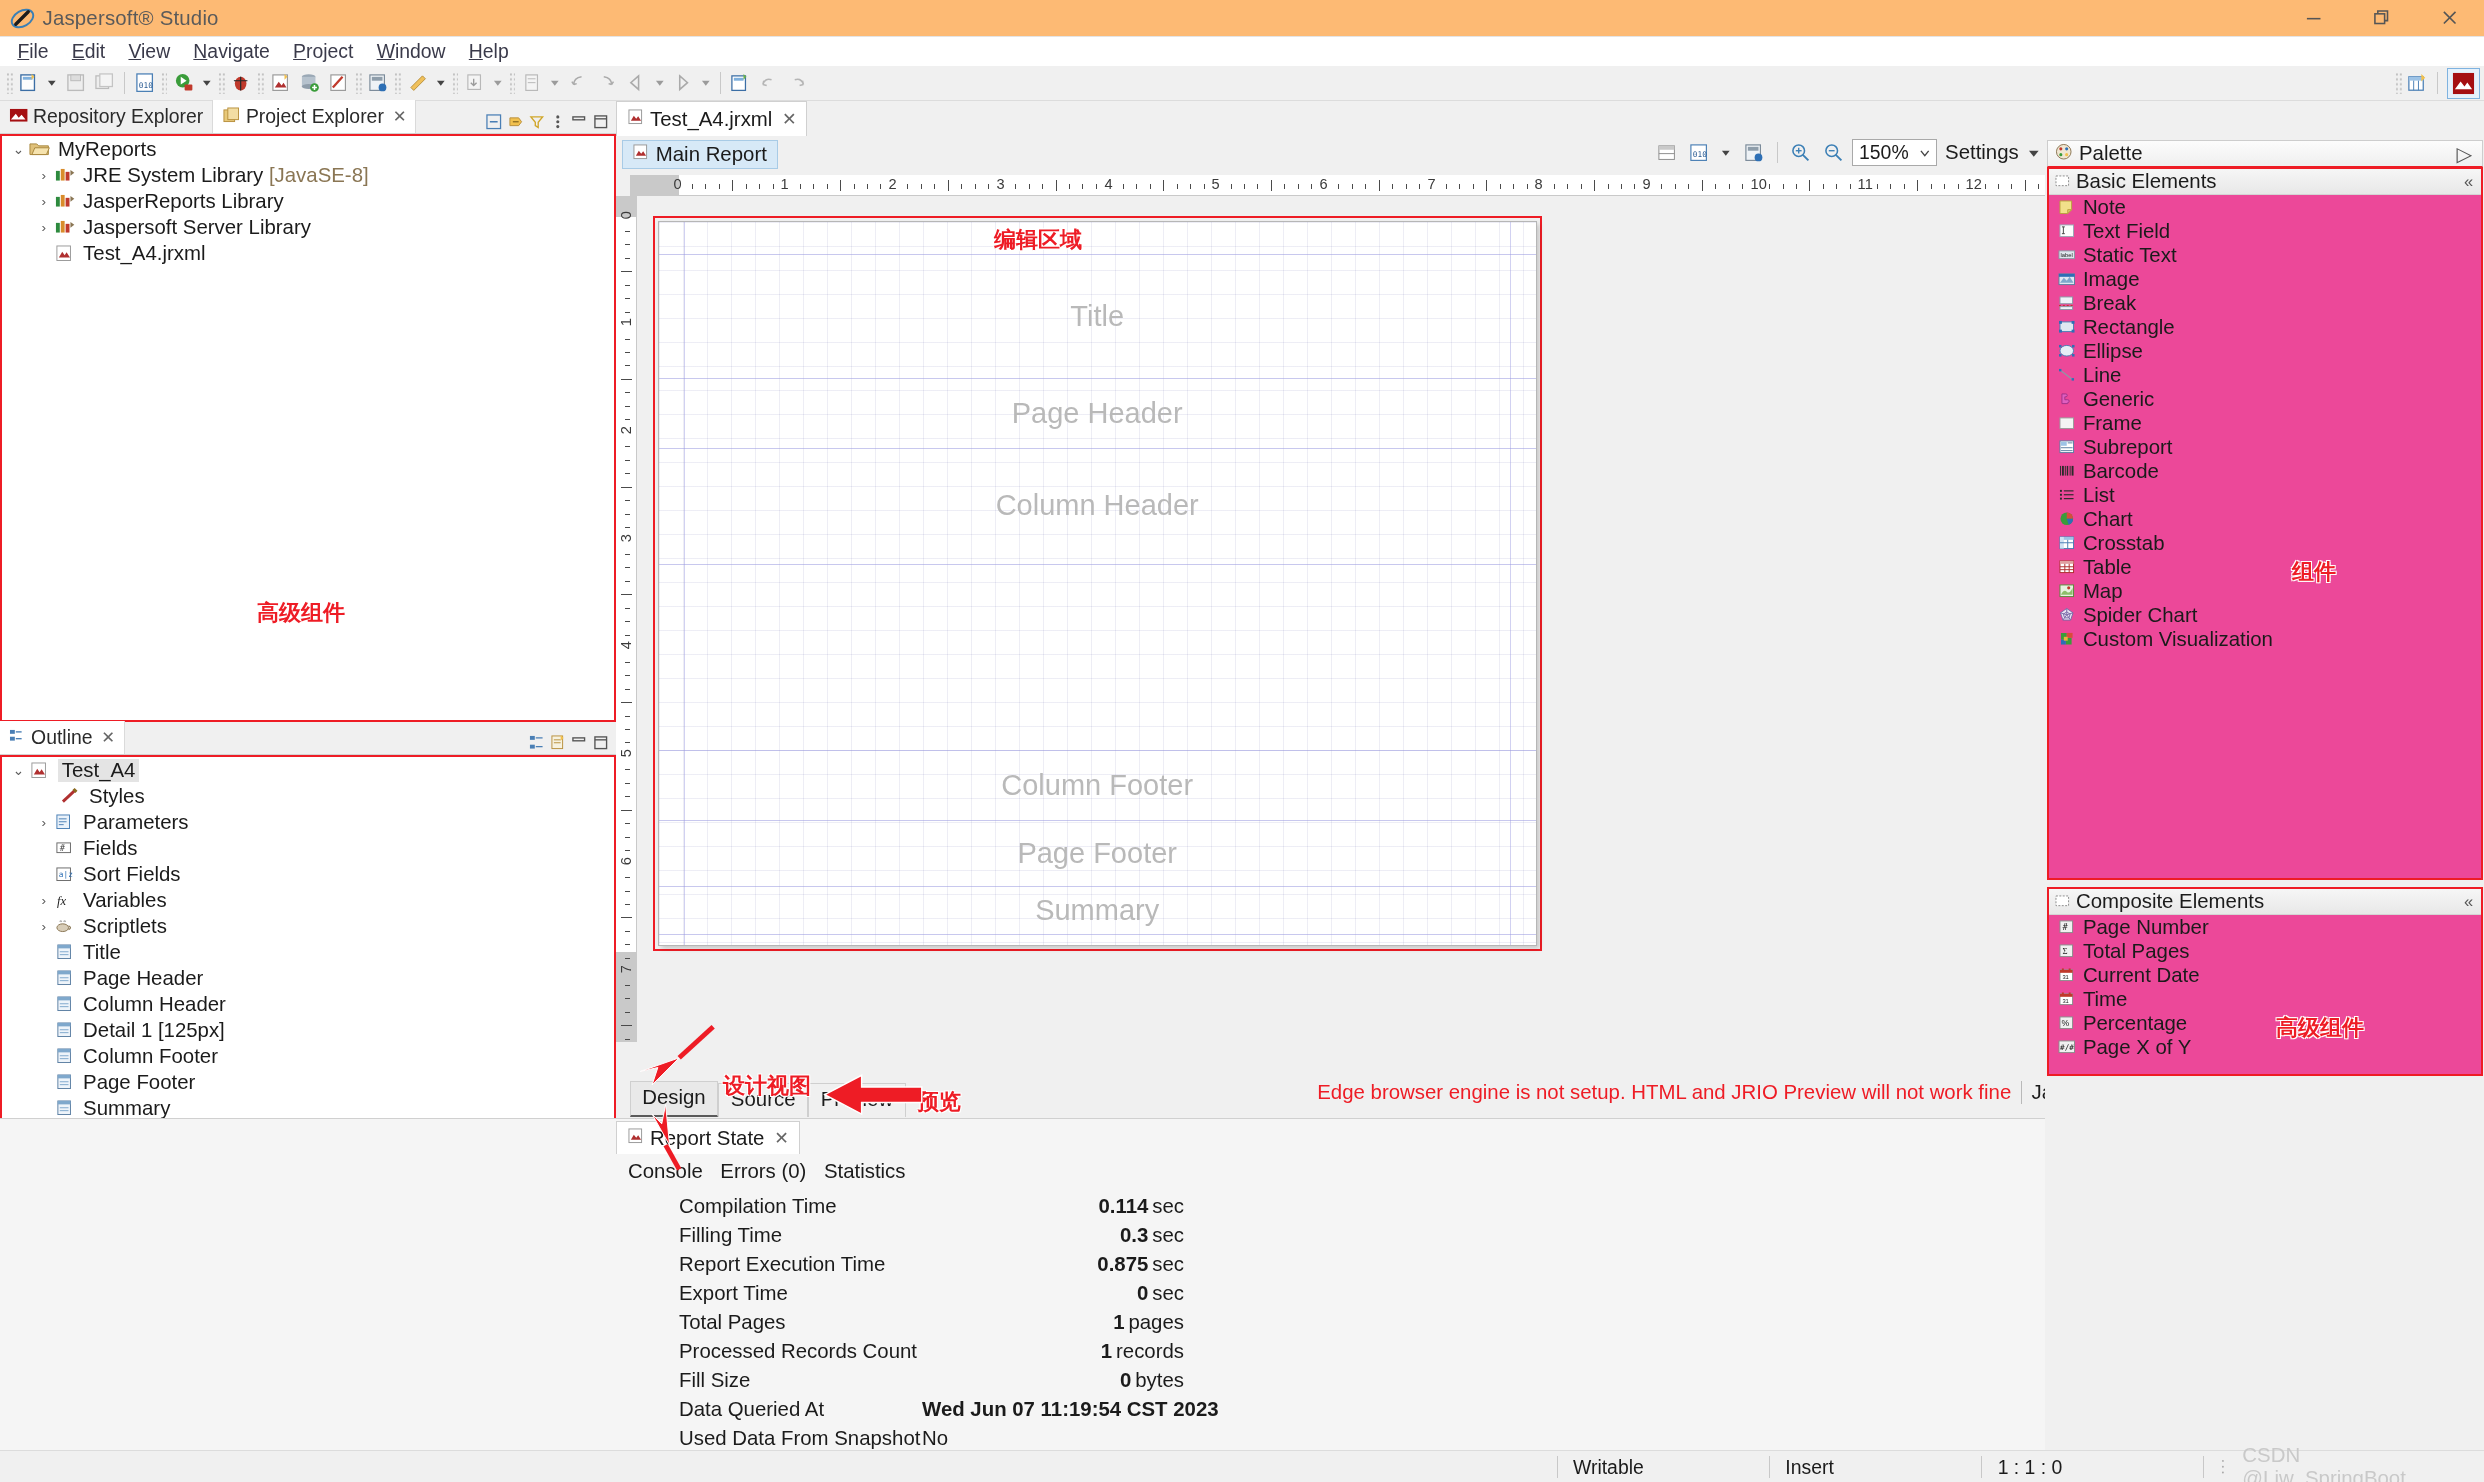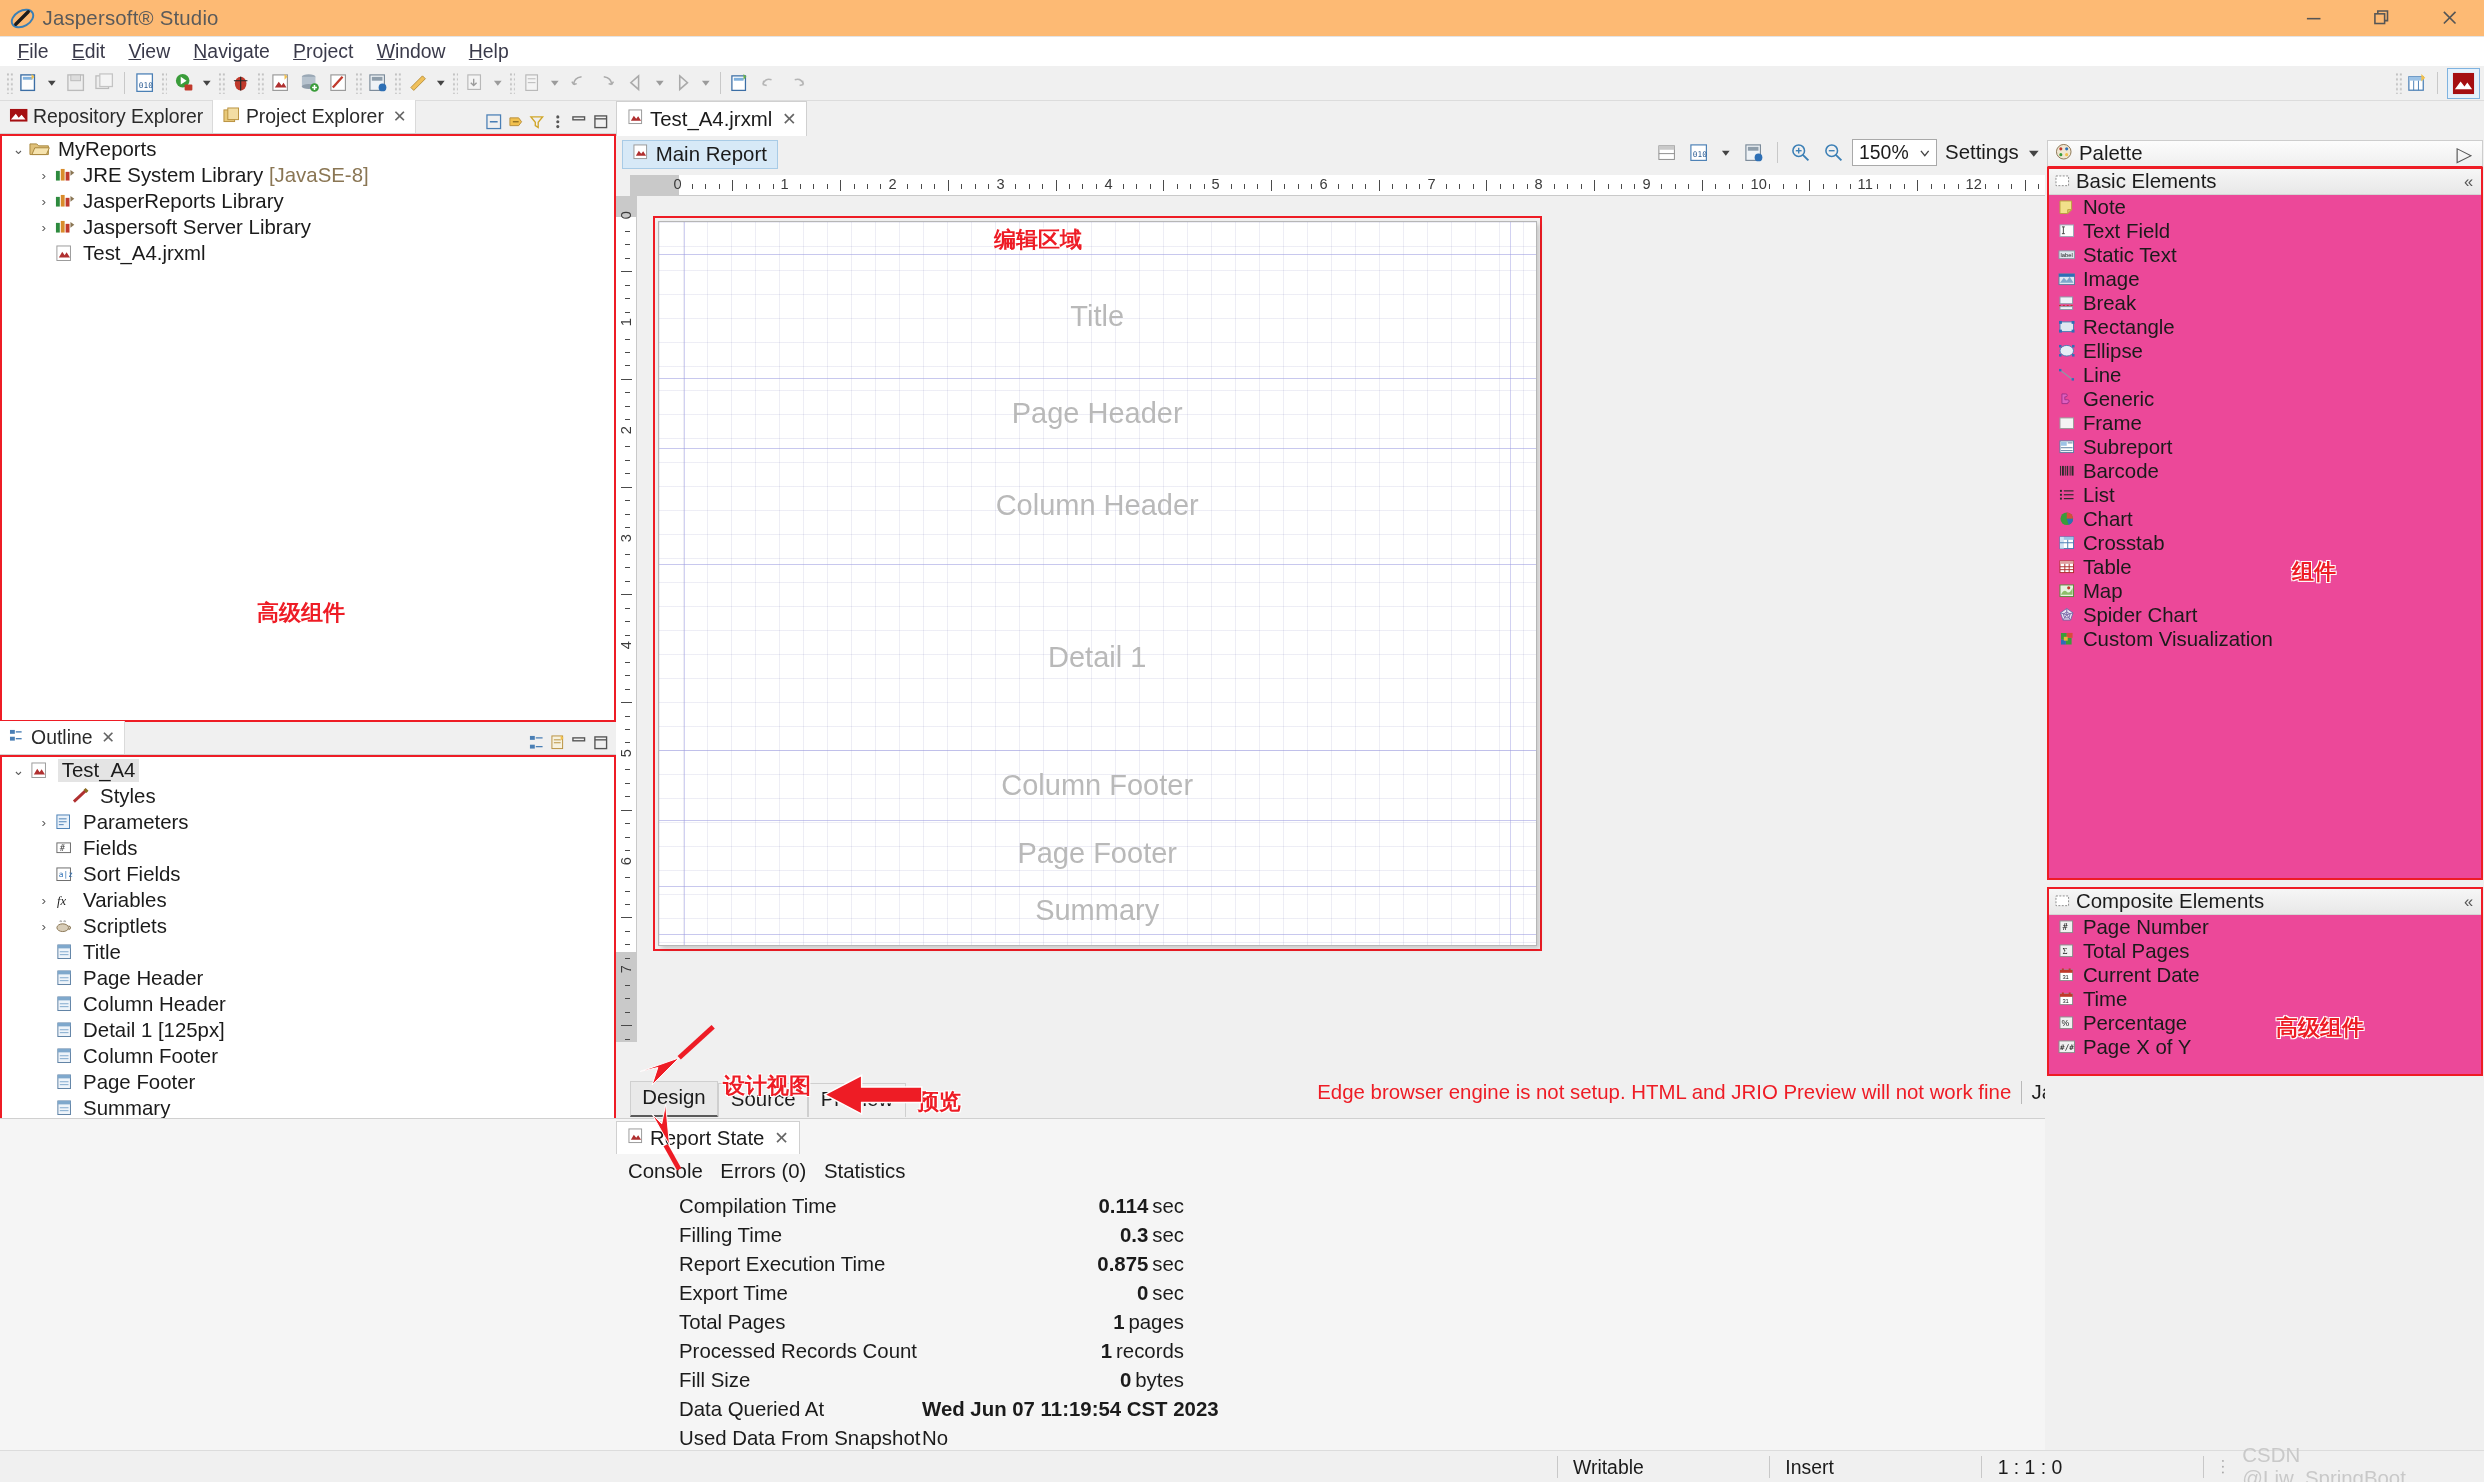--- a/index.html
+++ b/index.html
@@ -588,21 +588,21 @@
         <div class="tree-row" style="padding-left:5.8px">
           <span class="tw">⌄</span>
           <span class="ticon">
             <svg width="21.3" height="17.5" viewBox="0 0 22 18">
               <rect x="3" y="2" width="14" height="15" fill="#fff" stroke="#9a9a9a"></rect>
               <path d="M5 14 l3.5 -6 2.5 3.5 2 -3 3.5 5.5 z" fill="#b03030"></path>
             </svg>
           </span>
           <span class="" style="background:#e4e4e4;display:inline-block;padding:0 3.9px;">Test_A4</span>
         </div>
-        <div class="tree-row" style="padding-left:48px">
+        <div class="tree-row" style="padding-left:37px">
           <span class="tw"></span>
           <span class="ticon">
             <svg width="21.3" height="17.5" viewBox="0 0 22 18">
               <path d="M3 15 L16 3" stroke="#b03030" stroke-width="3"></path>
               <path d="M14 2 l3 3" stroke="#8a6a20" stroke-width="3"></path>
             </svg>
           </span>
           <span class="" style="">Styles</span>
         </div>
         <div class="tree-row" style="padding-left:31px">
@@ -1037,23 +1037,20 @@
             </div>
             <div class="bandline" style="top: 156px;"></div>
             <div class="band" style="top: 156px; height: 70px;">
               <span>Page Header</span>
             </div>
             <div class="bandline" style="top: 226px;"></div>
             <div class="band" style="top: 226px; height: 115px;">
               <span>Column Header</span>
             </div>
             <div class="bandline" style="top: 342px;"></div>
-            <div class="band" style="top: 342px; height: 186px;">
-              <span>Detail 1</span>
-            </div>
             <div class="bandline" style="top: 528px;"></div>
             <div class="band" style="top: 528px; height: 70px;">
               <span>Column Footer</span>
             </div>
             <div class="bandline" style="top: 598px;"></div>
             <div class="band" style="top: 598px; height: 66px;">
               <span>Page Footer</span>
             </div>
             <div class="bandline" style="top: 664px;"></div>
             <div class="band" style="top: 664px; height: 49px;">

